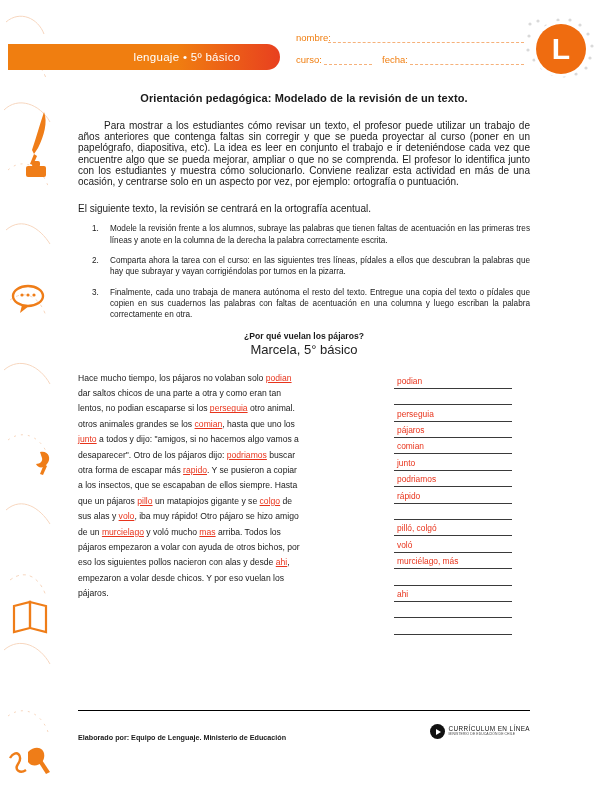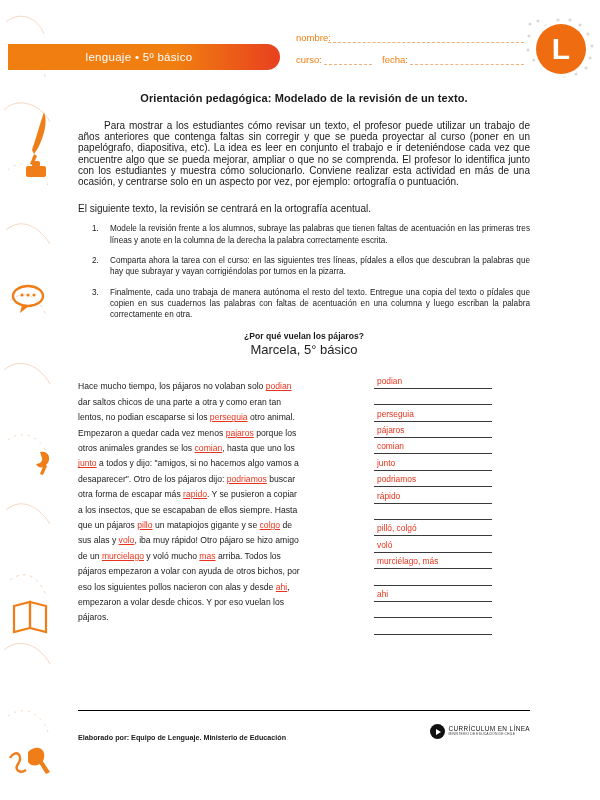--- a/index.html
+++ b/index.html
@@ -22,21 +22,21 @@
   
   .header{position:absolute;left:0;top:18px;width:600px;height:62px;}
   .ribbon{
     position:absolute;left:8px;top:26px;width:272px;height:26px;
     background:linear-gradient(90deg,#f07e10 0%,#f07e10 62%,#e8401f 100%);
     border-radius:0 13px 13px 0;
   }
   .ribbon-label{
     position:absolute;left:0;top:0;width:262px;height:26px;
     display:flex;align-items:center;justify-content:center;
-    color:#ffffff;font-size:11.5px;letter-spacing:.3px;
+    color:#ffffff;font-size:11.5px;letter-spacing:.3px;padding-left:48px;
   }
   .fields{position:absolute;left:296px;top:12px;width:230px;}
   .field-row{position:relative;height:22px;}
   .field-label{
     position:absolute;left:0;top:2px;
     color:#f07e10;font-size:9.5px;
   }
   .field-line{
     position:absolute;top:12px;height:0;
     border-top:1px dashed #f6b17a;
@@ -80,21 +80,21 @@
   .text-title{
     text-align:center;font-size:8.6px;font-weight:bold;margin:10px 0 1px 0;
   }
   .text-author{
     text-align:center;font-size:13px;margin:0 0 14px 0;color:#222;
   }
 
   
   .revision{
     position:relative;margin-top:4px;
-    display:flex;gap:8px;align-items:center;
+    display:flex;gap:28px;align-items:flex-start;
   }
   .student-text{
     width:288px;font-size:8.6px;line-height:15.4px;
     text-align:left;
   }
   .student-text .err{
     color:#e8341c;text-decoration:underline;
     text-decoration-color:#e8341c;
   }
   .corrections{
@@ -258,21 +258,20 @@
   </ol>
 
   <div class="text-title">¿Por qué vuelan los pájaros?</div>
   <div class="text-author">Marcela, 5° básico</div>
 
   <div class="revision">
     <div class="student-text" id="student-text">
         <div><span>Hace mucho tiempo, los pájaros no volaban solo </span><span class="err">podian</span></div>
         <div><span>dar saltos chicos de una parte a otra y como eran tan</span></div>
         <div><span>lentos, no podian escaparse si los </span><span class="err">perseguia</span><span> otro animal.</span></div>
-        <div><span>Empezaron a quedar cada vez menos </span><span class="err">pajaros</span><span> porque los</span></div>
         <div><span>otros animales grandes se los </span><span class="err">comian</span><span>, hasta que uno los</span></div>
         <div><span class="err">junto</span><span> a todos y dijo: "amigos, si no hacemos algo vamos a</span></div>
         <div><span>desaparecer". Otro de los pájaros dijo: </span><span class="err">podriamos</span><span> buscar</span></div>
         <div><span>otra forma de escapar más </span><span class="err">rapido</span><span>. Y se pusieron a copiar</span></div>
         <div><span>a los insectos, que se escapaban de ellos siempre. Hasta</span></div>
         <div><span>que un pájaros </span><span class="err">pillo</span><span> un matapiojos gigante y se </span><span class="err">colgo</span><span> de</span></div>
         <div><span>sus alas y </span><span class="err">volo</span><span>, iba muy rápido! Otro pájaro se hizo amigo</span></div>
         <div><span>de un </span><span class="err">murcielago</span><span> y voló mucho </span><span class="err">mas</span><span> arriba. Todos los</span></div>
         <div><span>pájaros empezaron a volar con ayuda de otros bichos, por</span></div>
         <div><span>eso los siguientes pollos nacieron con alas y desde </span><span class="err">ahi</span><span>,</span></div>

